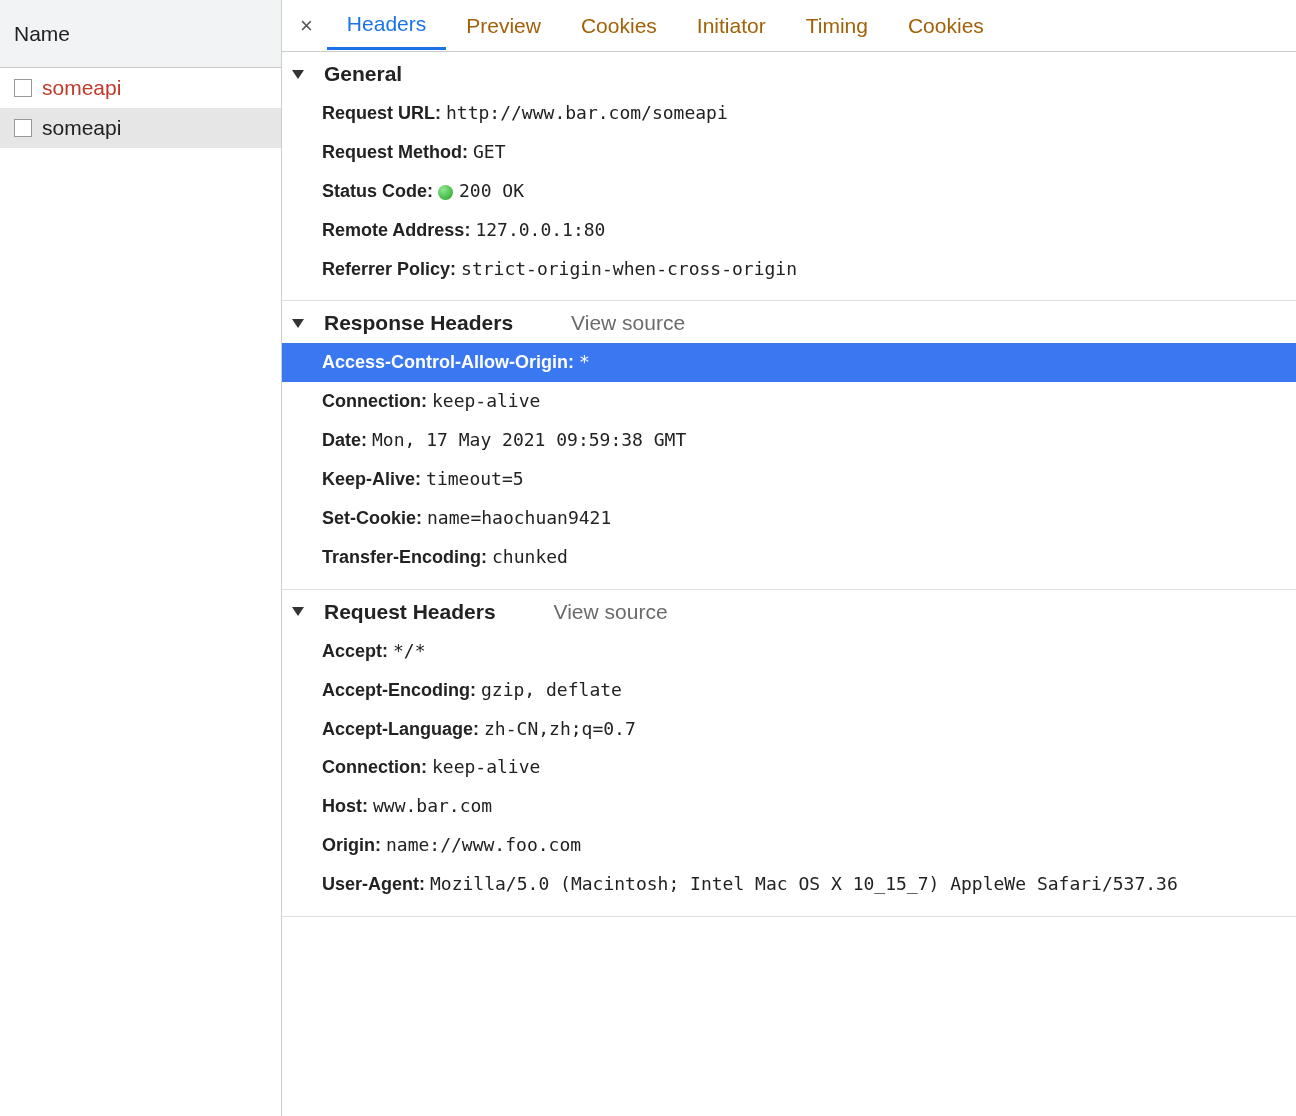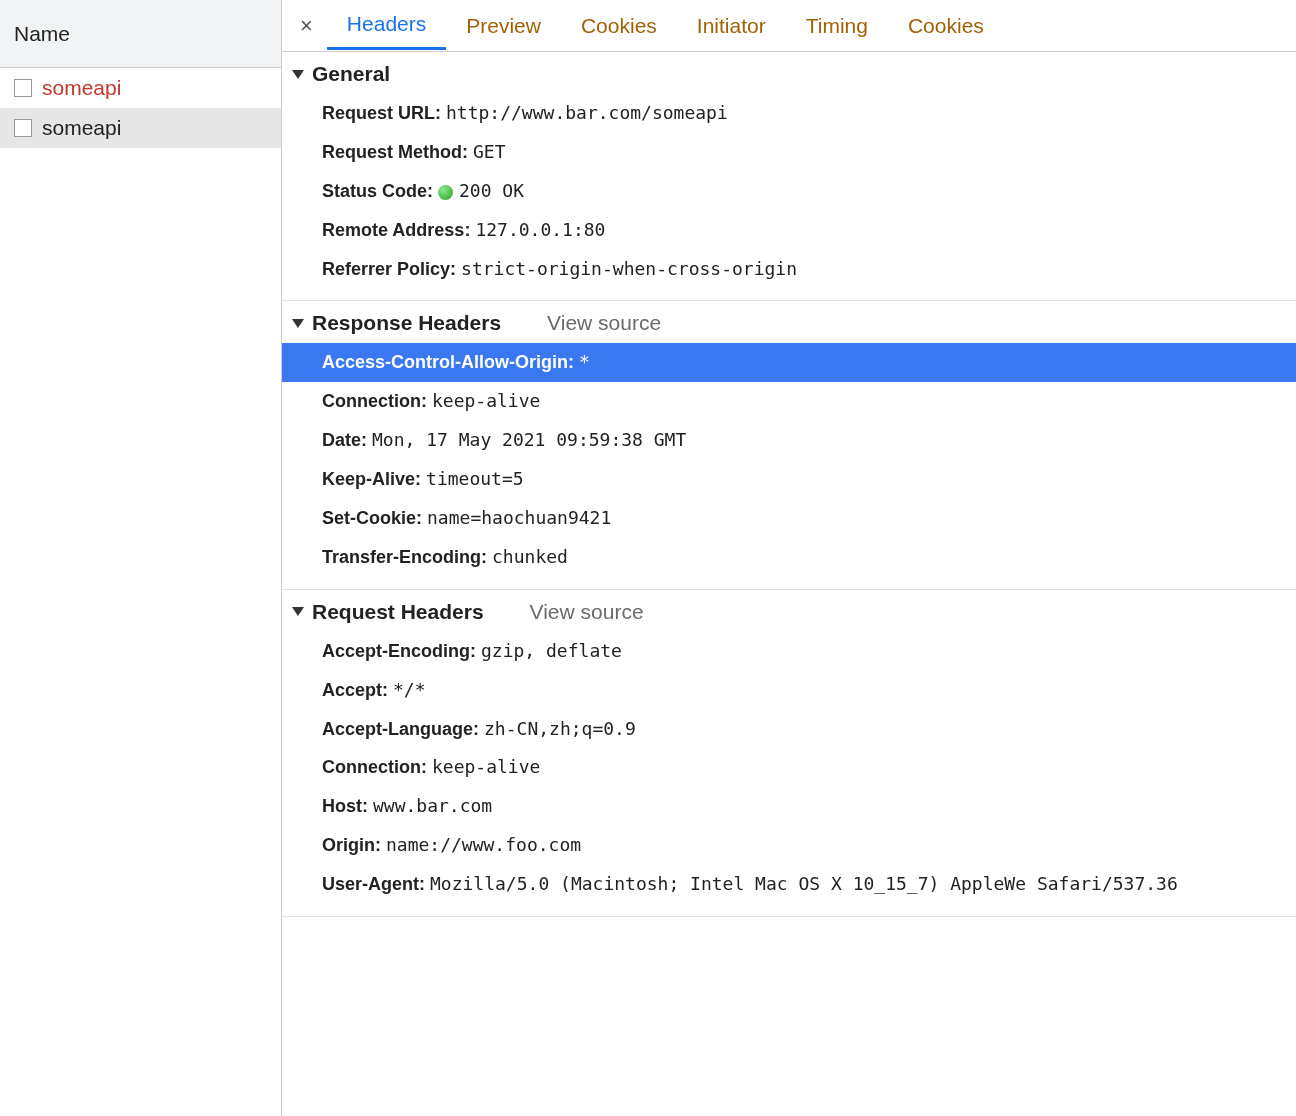--- a/index.html
+++ b/index.html
@@ -80,21 +80,21 @@
     font-weight: 500;
   }
   .details { flex: 1; overflow-y: auto; }
   .section {
     border-bottom: 1px solid #e0e0e0;
     padding-bottom: 12px;
   }
   .section-header {
     display: flex;
     align-items: center;
-    gap: 8px;
+    gap: 20px;
     padding: 10px 6px 8px 6px;
   }
   .section-header .tri {
     width: 0; height: 0;
     border-left: 6px solid transparent;
     border-right: 6px solid transparent;
     border-top: 9px solid #333;
     margin-left: 4px;
   }
   .section-header .title {
@@ -186,23 +186,23 @@
           <div class="kv"><span class="k">Keep-Alive</span><span class="v v-mono">timeout=5</span></div>
           <div class="kv"><span class="k">Set-Cookie</span><span class="v v-mono">name=haochuan9421</span></div>
           <div class="kv"><span class="k">Transfer-Encoding</span><span class="v v-mono">chunked</span></div>
         </div>
         <div class="section">
           <div class="section-header">
             <span class="tri"></span>
             <span class="title">Request Headers</span>
             <span class="view-source">View source</span>
           </div>
+          <div class="kv"><span class="k">Accept</span><span class="v v-mono">*/*</span></div>
           <div class="kv"><span class="k">Accept-Encoding</span><span class="v v-mono">gzip, deflate</span></div>
-          <div class="kv"><span class="k">Accept</span><span class="v v-mono">*/*</span></div>
-          <div class="kv"><span class="k">Accept-Language</span><span class="v v-mono">zh-CN,zh;q=0.9</span></div>
+          <div class="kv"><span class="k">Accept-Language</span><span class="v v-mono">zh-CN,zh;q=0.7</span></div>
           <div class="kv"><span class="k">Connection</span><span class="v v-mono">keep-alive</span></div>
           <div class="kv"><span class="k">Host</span><span class="v v-mono">www.bar.com</span></div>
           <div class="kv"><span class="k">Origin</span><span class="v v-mono">name://www.foo.com</span></div>
           <div class="kv"><span class="k">User-Agent</span><span class="v v-mono">Mozilla/5.0 (Macintosh; Intel Mac OS X 10_15_7) AppleWe Safari/537.36</span></div>
         </div>
       </div>
   </div>
 </div>
 
 </body></html>

